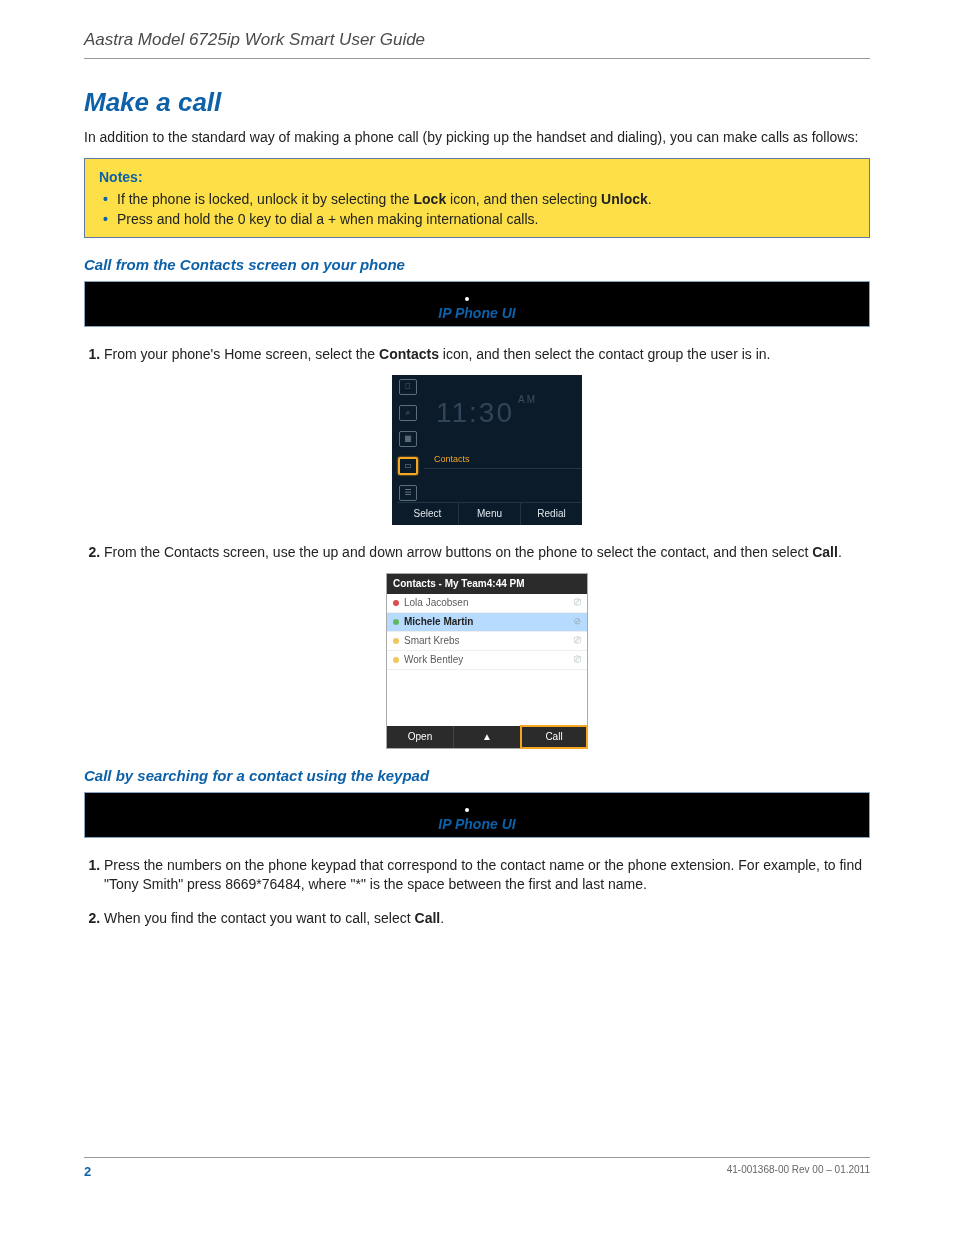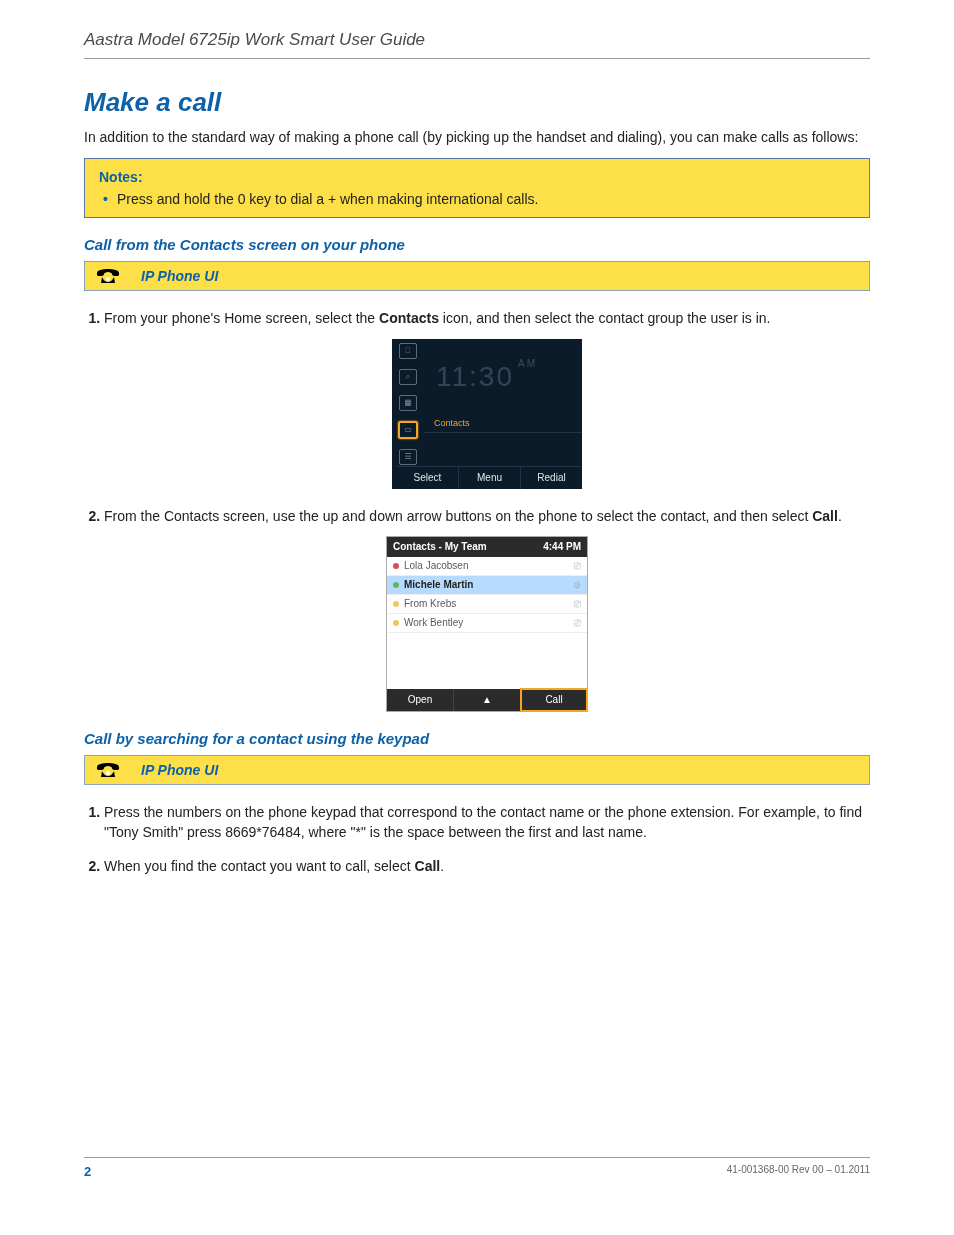--- a/index.html
+++ b/index.html
@@ -68,25 +68,26 @@
   }
   h2.subheading {
     color: #0d61a8;
     font-style: italic;
     font-weight: 700;
     font-size: 15px;
     margin: 6px 0 8px 0;
   }
   .ui-bar {
     border: 1px solid #8aa3bf;
-    background: #fde047;
+    background: #000000;
     display: flex;
     align-items: center;
     padding: 5px 10px;
     margin-bottom: 18px;
+    flex-direction: column;
   }
   .ui-bar .icon {
     width: 26px;
     height: 18px;
     margin-right: 20px;
     color: #000;
   }
   .ui-bar .label {
     color: #0d61a8;
     font-weight: 700;
@@ -187,21 +188,21 @@
     width: 200px;
     background: #fff;
     border: 1px solid #aaa;
     font-size: 10px;
     color: #333;
   }
   .phone2 .titlebar {
     background: #2b2b2b;
     color: #fff;
     display: flex;
-    justify-content: space-between;
+    justify-content: flex-start;
     padding: 3px 6px;
     font-size: 10px;
     font-weight: 600;
   }
   .phone2 .row {
     display: flex;
     align-items: center;
     justify-content: space-between;
     padding: 2px 6px;
     border-bottom: 1px solid #eee;
@@ -253,20 +254,23 @@
 
   <div class="running-head">Aastra Model 6725ip Work Smart User Guide</div>
 
   <h1 class="section">Make a call</h1>
 
   <p class="body-text">In addition to the standard way of making a phone call (by picking up the handset and dialing), you can make calls as follows:</p>
 
   <div class="notes-box">
     <div class="notes-title">Notes:</div>
     <ul>
+      <li>
+        <span>If the phone is locked, unlock it by selecting the </span><b>Lock</b><span> icon, and then selecting </span><b>Unlock</b><span>.</span>
+      </li>
       <li>Press and hold the 0 key to dial a + when making international calls.</li>
     </ul>
   </div>
 
   <h2 class="subheading">Call from the Contacts screen on your phone</h2>
 
   <div class="ui-bar">
     <span class="icon">
       <svg viewBox="0 0 26 18" width="26" height="18">
         <path d="M2 6 C2 3 8 2 13 2 C18 2 24 3 24 6 L24 8 C24 9 22 9 20 9 C18 9 17 8 17 7 C17 6 15 5 13 5 C11 5 9 6 9 7 C9 8 8 9 6 9 C4 9 2 9 2 8 Z" fill="#000"></path>
@@ -313,21 +317,21 @@
           <div id="phone2-rows">
               <div class="row">
                 <span><span class="dot" style="background:#d94e4e"></span><span class="nm">Lola Jacobsen</span></span>
                 <span class="st">⎚</span>
               </div>
               <div class="row sel">
                 <span><span class="dot" style="background:#5fb85f"></span><span class="nm">Michele Martin</span></span>
                 <span class="st">⊘</span>
               </div>
               <div class="row">
-                <span><span class="dot" style="background:#f0c75e"></span><span class="nm">From Krebs</span></span>
+                <span><span class="dot" style="background:#f0c75e"></span><span class="nm">Smart Krebs</span></span>
                 <span class="st">⎚</span>
               </div>
               <div class="row">
                 <span><span class="dot" style="background:#f0c75e"></span><span class="nm">Work Bentley</span></span>
                 <span class="st">⎚</span>
               </div>
             </div>
           <div class="gap"></div>
           <div class="softbar">
             <div>Open</div>

